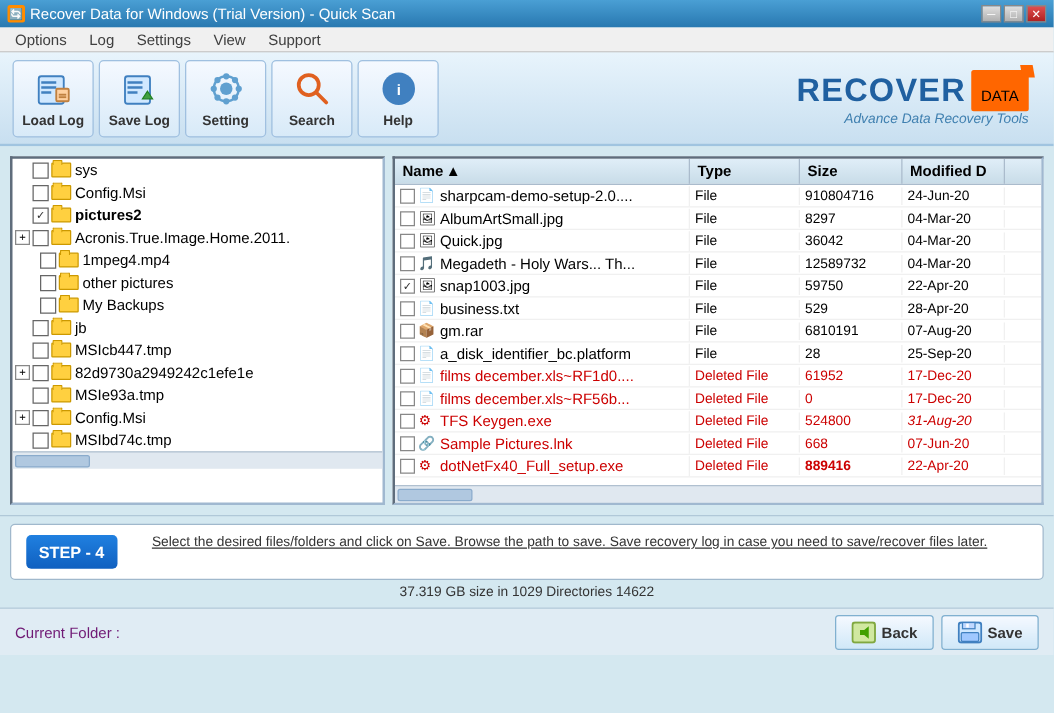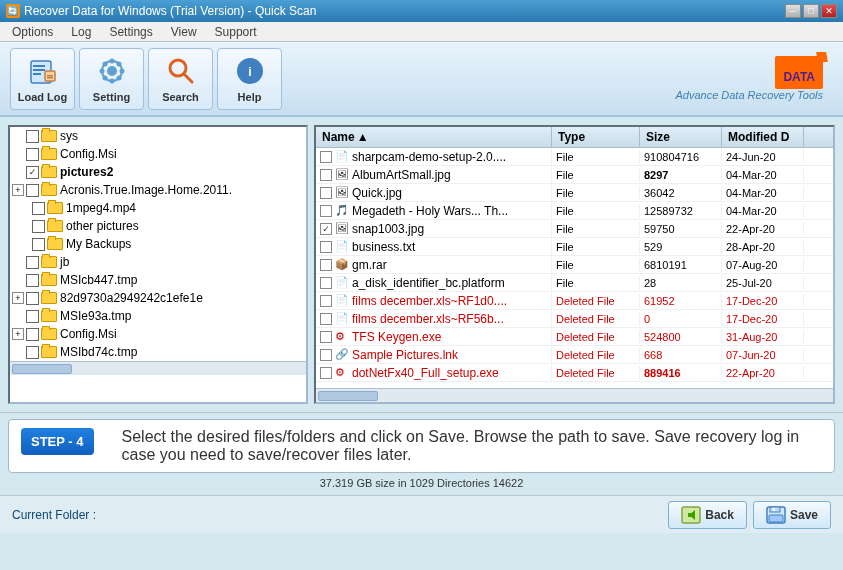--- a/index.html
+++ b/index.html
@@ -189,34 +189,34 @@
     }
     .step-badge {
       background: linear-gradient(to bottom, #2080e0, #1060c0);
       color: white;
       font-size: 13px;
       font-weight: bold;
       padding: 6px 10px;
       border-radius: 4px;
       flex-shrink: 0;
     }
-    .step-text { font-size: 16px; color: #333; flex: 1; }
+    .step-text { font-size: 11px; color: #333; flex: 1; text-decoration: underline; }
     .step-info { text-align: center; font-size: 11px; color: #333; }
 
     
     .status-bar {
       background: #e0ecf4;
       border-top: 1px solid #b0c8d8;
       height: 38px;
       display: flex;
       align-items: center;
       padding: 0 12px;
       justify-content: space-between;
     }
-    .status-label { font-size: 12px; color: #0c4a6e; }
+    .status-label { font-size: 12px; color: #701a75; }
     .status-buttons { display: flex; gap: 6px; }
     .status-btn {
       display: flex;
       align-items: center;
       gap: 4px;
       padding: 4px 12px;
       background: linear-gradient(to bottom, #f5f9ff, #d0e8f8);
       border: 1px solid #80b0d0;
       border-radius: 3px;
       cursor: pointer;
@@ -256,20 +256,32 @@
         <rect x="4" y="6" width="20" height="22" rx="2" fill="#d0e8ff" stroke="#4080c0" stroke-width="1.5"></rect>
         <rect x="6" y="10" width="12" height="2" fill="#4080c0"></rect>
         <rect x="6" y="14" width="12" height="2" fill="#4080c0"></rect>
         <rect x="6" y="18" width="8" height="2" fill="#4080c0"></rect>
         <rect x="18" y="16" width="10" height="10" rx="1" fill="#ffd0a0" stroke="#c08040" stroke-width="1.5"></rect>
         <rect x="20" y="20" width="6" height="1.5" fill="#c08040"></rect>
         <rect x="20" y="22" width="6" height="1.5" fill="#c08040"></rect>
       </svg>
     </div>
     <span class="toolbar-label">Load Log</span>
+  </div>
+  <div class="toolbar-btn">
+    <div class="toolbar-icon">
+      <svg width="32" height="32" viewBox="0 0 32 32">
+        <rect x="4" y="6" width="20" height="22" rx="2" fill="#d0e8ff" stroke="#4080c0" stroke-width="1.5"></rect>
+        <rect x="6" y="10" width="12" height="2" fill="#4080c0"></rect>
+        <rect x="6" y="14" width="12" height="2" fill="#4080c0"></rect>
+        <rect x="6" y="18" width="8" height="2" fill="#4080c0"></rect>
+        <path d="M22 18 L26 24 L18 24 Z" fill="#40a040" stroke="#208020" stroke-width="1"></path>
+      </svg>
+    </div>
+    <span class="toolbar-label">Save Log</span>
   </div>
   <div class="toolbar-btn">
     <div class="toolbar-icon">
       <svg width="32" height="32" viewBox="0 0 32 32">
         <circle cx="16" cy="16" r="10" fill="none" stroke="#60a0d0" stroke-width="2"></circle>
         <circle cx="16" cy="16" r="5" fill="#60a0d0"></circle>
         <circle cx="16" cy="6" r="2.5" fill="#60a0d0"></circle>
         <circle cx="16" cy="26" r="2.5" fill="#60a0d0"></circle>
         <circle cx="6" cy="16" r="2.5" fill="#60a0d0"></circle>
         <circle cx="26" cy="16" r="2.5" fill="#60a0d0"></circle>
@@ -295,21 +307,22 @@
       <svg width="32" height="32" viewBox="0 0 32 32">
         <circle cx="16" cy="16" r="13" fill="#4080c0"></circle>
         <text x="16" y="21" text-anchor="middle" fill="white" font-size="16" font-weight="bold" font-family="Arial">i</text>
       </svg>
     </div>
     <span class="toolbar-label">Help</span>
   </div>
 
   <div class="logo-area">
     <div style="display:flex; align-items:baseline; justify-content:flex-end; gap:4px;">
-      <span style="background:#ff6600; color:#4c1d95; padding:1px 8px; font-size:26px; font-weight:bold; border-radius:2px; position:relative;">
+      <span style="font-size:26px; font-weight:bold; color:#2060a0; letter-spacing:1px;">RECOVER</span>
+      <span style="background:#ff6600; color:#000000; padding:1px 8px; font-size:26px; font-weight:normal; border-radius:2px; position:relative;">
         <span>DATA</span>
         <span style="position:absolute; top:-4px; right:-4px; width:10px; height:10px; background:#ff6600; transform:skewX(10deg);"></span>
       </span>
     </div>
     <div style="font-size:11px; color:#4080b0; font-style:italic; text-align:right;">Advance Data Recovery Tools</div>
   </div>
 </div>
 
 <div class="main-content">
 
@@ -439,21 +452,21 @@
     <div class="file-cell" style="width:82px; text-align:right;">910804716</div>
     <div class="file-cell" style="width:82px;">24-Jun-20</div>
   </div>
         <div class="file-row">
     <div class="file-cell" style="width:236px;">
       <div class="file-check"></div>
       <span class="file-icon-sm">🖼</span>
       <span>AlbumArtSmall.jpg</span>
     </div>
     <div class="file-cell" style="width:88px;">File</div>
-    <div class="file-cell" style="width:82px; text-align:right;font-weight:bold;">8297</div>
+    <div class="file-cell" style="width:82px; text-align:right;">8297</div>
     <div class="file-cell" style="width:82px;">04-Mar-20</div>
   </div>
         <div class="file-row">
     <div class="file-cell" style="width:236px;">
       <div class="file-check"></div>
       <span class="file-icon-sm">🖼</span>
       <span>Quick.jpg</span>
     </div>
     <div class="file-cell" style="width:88px;">File</div>
     <div class="file-cell" style="width:82px; text-align:right;">36042</div>
@@ -500,21 +513,21 @@
     <div class="file-cell" style="width:82px;">07-Aug-20</div>
   </div>
         <div class="file-row">
     <div class="file-cell" style="width:236px;">
       <div class="file-check"></div>
       <span class="file-icon-sm">📄</span>
       <span>a_disk_identifier_bc.platform</span>
     </div>
     <div class="file-cell" style="width:88px;">File</div>
     <div class="file-cell" style="width:82px; text-align:center;">28</div>
-    <div class="file-cell" style="width:82px;">25-Jul-20</div>
+    <div class="file-cell" style="width:82px;">25-Sep-20</div>
   </div>
         <div class="file-row deleted">
     <div class="file-cell" style="width:236px;">
       <div class="file-check"></div>
       <span class="file-icon-sm">📄</span>
       <span>films december.xls~RF1d0....</span>
     </div>
     <div class="file-cell" style="width:88px;">Deleted File</div>
     <div class="file-cell" style="width:82px; text-align:right;">61952</div>
     <div class="file-cell" style="width:82px;">17-Dec-20</div>
@@ -530,21 +543,21 @@
     <div class="file-cell" style="width:82px;">17-Dec-20</div>
   </div>
         <div class="file-row deleted">
     <div class="file-cell" style="width:236px;">
       <div class="file-check"></div>
       <span class="file-icon-sm">⚙</span>
       <span>TFS Keygen.exe</span>
     </div>
     <div class="file-cell" style="width:88px;">Deleted File</div>
     <div class="file-cell" style="width:82px; text-align:right;">524800</div>
-    <div class="file-cell" style="width:82px;">31-Aug-20</div>
+    <div class="file-cell" style="width:82px;font-style:italic;">31-Aug-20</div>
   </div>
         <div class="file-row deleted">
     <div class="file-cell" style="width:236px;">
       <div class="file-check"></div>
       <span class="file-icon-sm">🔗</span>
       <span>Sample Pictures.lnk</span>
     </div>
     <div class="file-cell" style="width:88px;">Deleted File</div>
     <div class="file-cell" style="width:82px; text-align:right;">668</div>
     <div class="file-cell" style="width:82px;">07-Jun-20</div>

